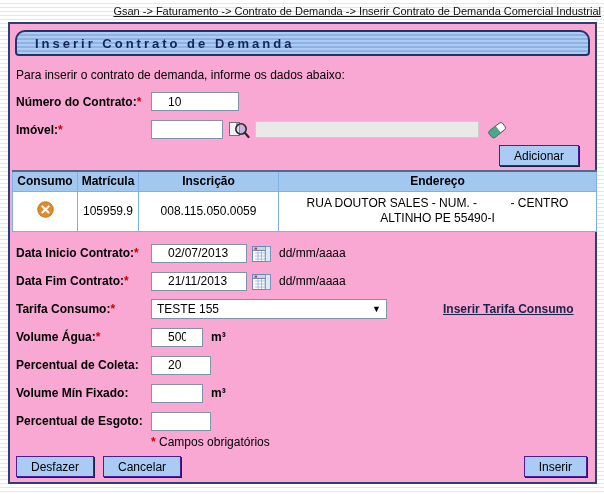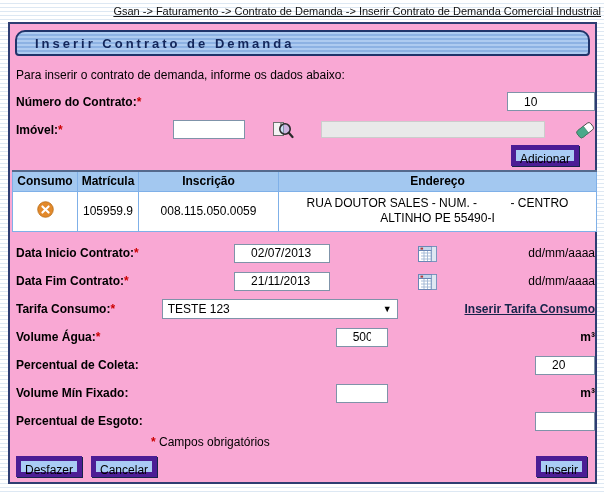--- a/index.html
+++ b/index.html
@@ -22,39 +22,39 @@
     margin:6px 5px 0 5px; height:26px;
     border:2px solid #20346a;
     border-radius:10px 10px 4px 4px;
     background: repeating-linear-gradient(180deg, #aecbf0 0px, #aecbf0 2px, #8db2e3 2px, #8db2e3 4px);
     display:flex; align-items:center;
   }
   .titlebar span {
     padding-left:18px; font-size:13px; font-weight:bold; letter-spacing:3px; color:#13265a;
   }
   .intro { margin:12px 0 0 6px; font-size:12px; color:#000; height:14px; }
-  .row { display:flex; align-items:center; height:21px; margin-left:6px;justify-content:space-between; }
+  .row { display:flex; align-items:center; height:21px; margin-left:6px; }
   .label { width:135px; flex:none; font-size:12px; font-weight:bold; color:#000; }
   .req { color:#cc0000; font-weight:bold; }
   input.txt {
     height:19px; border:1px solid #7f93a9; background:#fff; font-size:12px;
     padding:1px 16px; font-family:"Liberation Sans", sans-serif; color:#000;
   }
   .w-num{width:88px} .w-imv{width:72px} .w-date{width:96px} .w-vol{width:52px} .w-perc{width:60px}
   .readonly {
     width:224px; height:17px; background:#e9e9e9; border:1px solid #cccccc; margin-left:5px;
   }
   .icon-btn { margin-left:5px; cursor:pointer; display:inline-flex; align-items:center; }
   .hint { margin-left:8px; font-size:12px; color:#000; }
   .unit { margin-left:8px; font-size:12px; font-weight:bold; color:#000; }
   .addrow { display:flex; justify-content:flex-end; margin:5px 16px 0 0; height:21px; }
   button.btn {
-    background:#a9cbf4; border:5px solid #4c1d95; box-shadow:1px 1px 0 #16244a;
+    background:#a9cbf4; border:1px solid #4c1d95; box-shadow:1px 1px 0 #16244a;
     font-family:"Liberation Sans", sans-serif; font-size:12px; color:#000;
-    padding:2px 4px; height:21px; cursor:pointer;
+    padding:2px 14px; height:21px; cursor:pointer;
   }
   table.grid {
     margin:4px 2px 0 2px; width:585px; border-collapse:collapse;
     border:1px solid #7fb0e8; border-top:2px solid #54698c; background:#fff;
     font-size:12px;
   }
   table.grid th {
     background:#a3c8f0; color:#000; font-weight:bold; height:20px;
     border:1px solid #7fb0e8; padding:0 2px;
   }
@@ -179,21 +179,21 @@
         <path d="M3 8 H16 M3 11 H16 M3 14 H16 M6 6 V16 M9.5 6 V16 M13 6 V16" stroke="#9fb6d4" stroke-width="0.9"></path>
         <rect x="13.5" y="1.5" width="5" height="15" fill="#dfe7f2" stroke="#6b87b5" stroke-width="0.7"></rect>
       </svg>
     </span>
     <span class="hint">dd/mm/aaaa</span>
   </div>
 
   <div class="row mt7">
     <span class="label"><span>Tarifa Consumo:</span><span class="req">*</span></span>
     <div class="selectbox">
-      <span>TESTE 123</span>
+      <span>TESTE 155</span>
       <span class="arrow">▼</span>
     </div>
     <a class="tlink">Inserir Tarifa Consumo</a>
   </div>
 
   <div class="row mt7">
     <span class="label"><span>Volume Água:</span><span class="req">*</span></span>
     <input class="txt w-vol" type="text" value="500" style="">
     <span class="unit">m³</span>
   </div>

